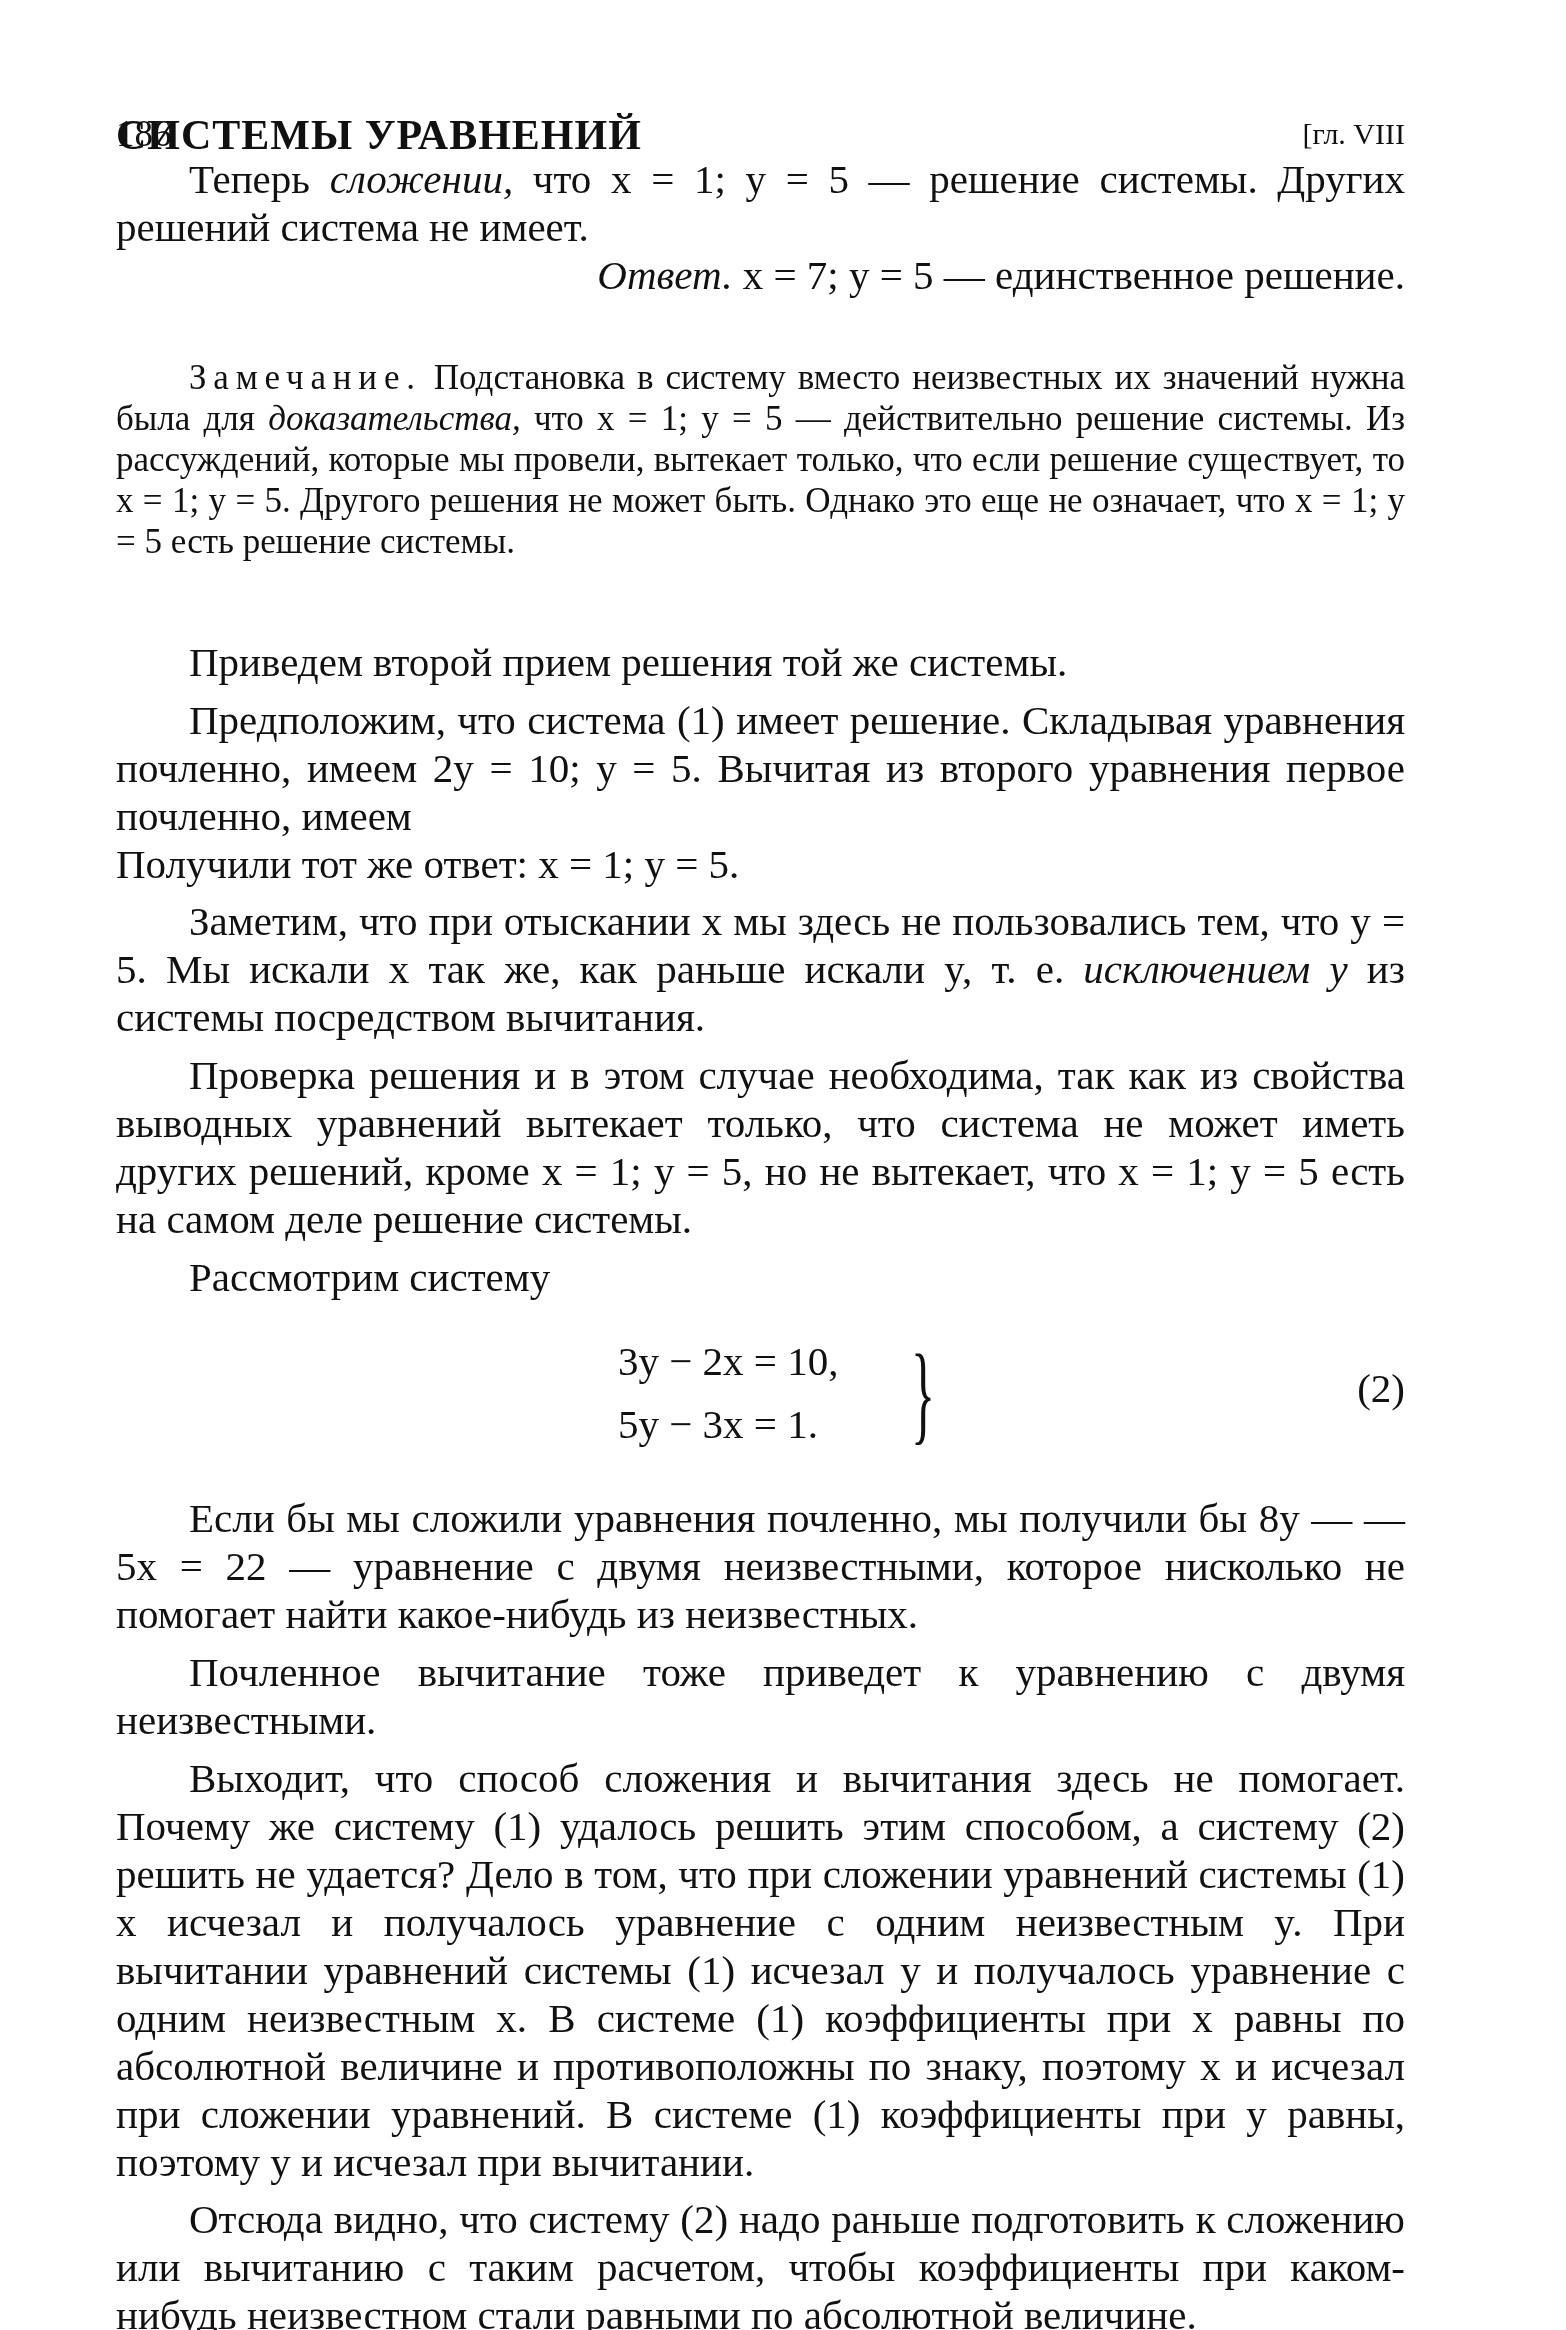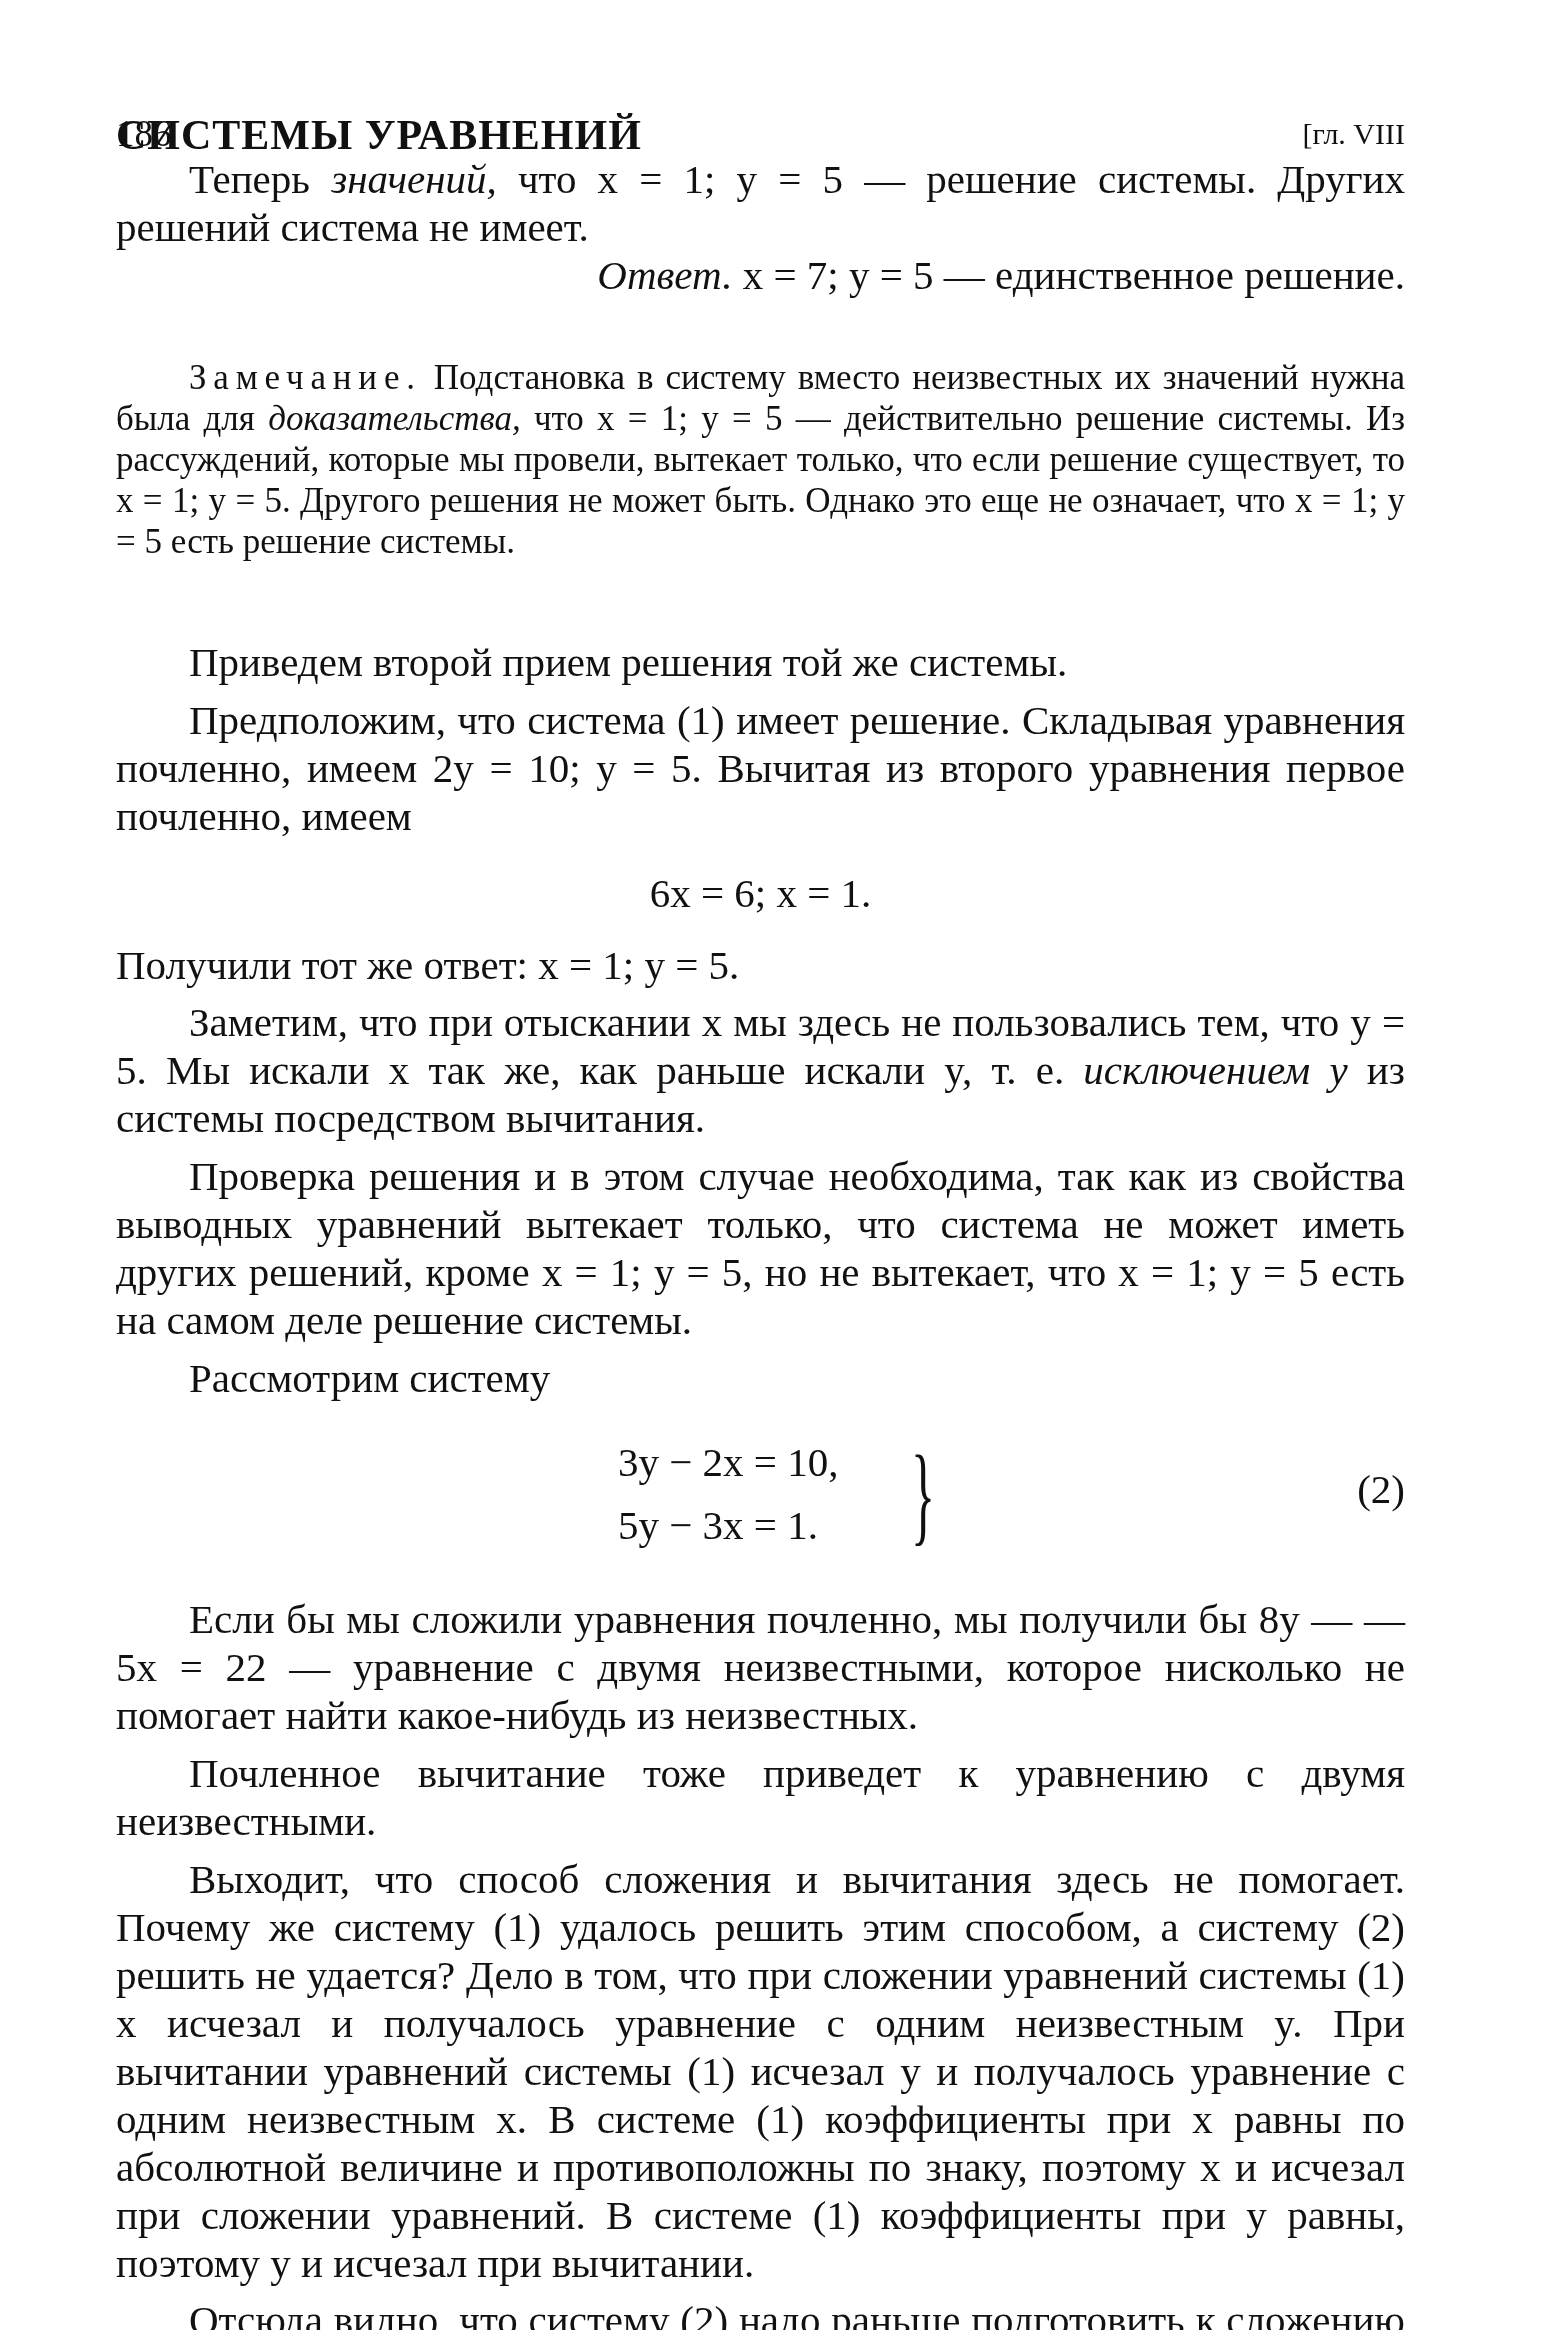--- a/index.html
+++ b/index.html
@@ -32,31 +32,30 @@
 
 <div class="page">
 
   <div class="running-head">
     <span class="rh-num">186</span>
     <span class="rh-title">СИСТЕМЫ УРАВНЕНИЙ</span>
     <span class="rh-chap">[гл. VIII</span>
   </div>
 
   <div class="body-text">
-    <p><span>Теперь </span><i>значений,</i><span> что x = 1; y = 5 — решение системы. Других решений система не имеет.</span></p>
+    <p><span>Теперь </span><i>сложении,</i><span> что x = 1; y = 5 — решение системы. Других решений система не имеет.</span></p>
     <p class="right"><i>Ответ.</i><span> x = 7; y = 5 — единственное решение.</span></p>
 
     <div class="remark">
       <p><span class="spaced">Замечание.</span><span> Подстановка в систему вместо неизвестных их значений нужна была для </span><i>доказательства,</i><span> что x = 1; y = 5 — действительно решение системы. Из рассуждений, которые мы провели, вытекает только, что если решение существует, то x = 1; y = 5. Другого решения не может быть. Однако это еще не означает, что x = 1; y = 5 есть решение системы.</span></p>
     </div>
 
     <p>Приведем второй прием решения той же системы.</p>
     <div class="gap-s"></div>
     <p>Предположим, что система (1) имеет решение. Складывая уравнения почленно, имеем 2y = 10; y = 5. Вычитая из второго уравнения первое почленно, имеем</p>
-    <p class="formula-center">6x = 6; x = 1.</p>
     <p class="noindent">Получили тот же ответ: x = 1; y = 5.</p>
     <div class="gap-s"></div>
     <p><span>Заметим, что при отыскании x мы здесь не пользовались тем, что y = 5. Мы искали x так же, как раньше искали y, т. е. </span><i>исключением y</i><span> из системы посредством вычитания.</span></p>
     <div class="gap-s"></div>
     <p>Проверка решения и в этом случае необходима, так как из свойства выводных уравнений вытекает только, что система не может иметь других решений, кроме x = 1; y = 5, но не вытекает, что x = 1; y = 5 есть на самом деле решение системы.</p>
     <div class="gap-s"></div>
     <p>Рассмотрим систему</p>
 
     <div class="system">
       <div class="eqs">

